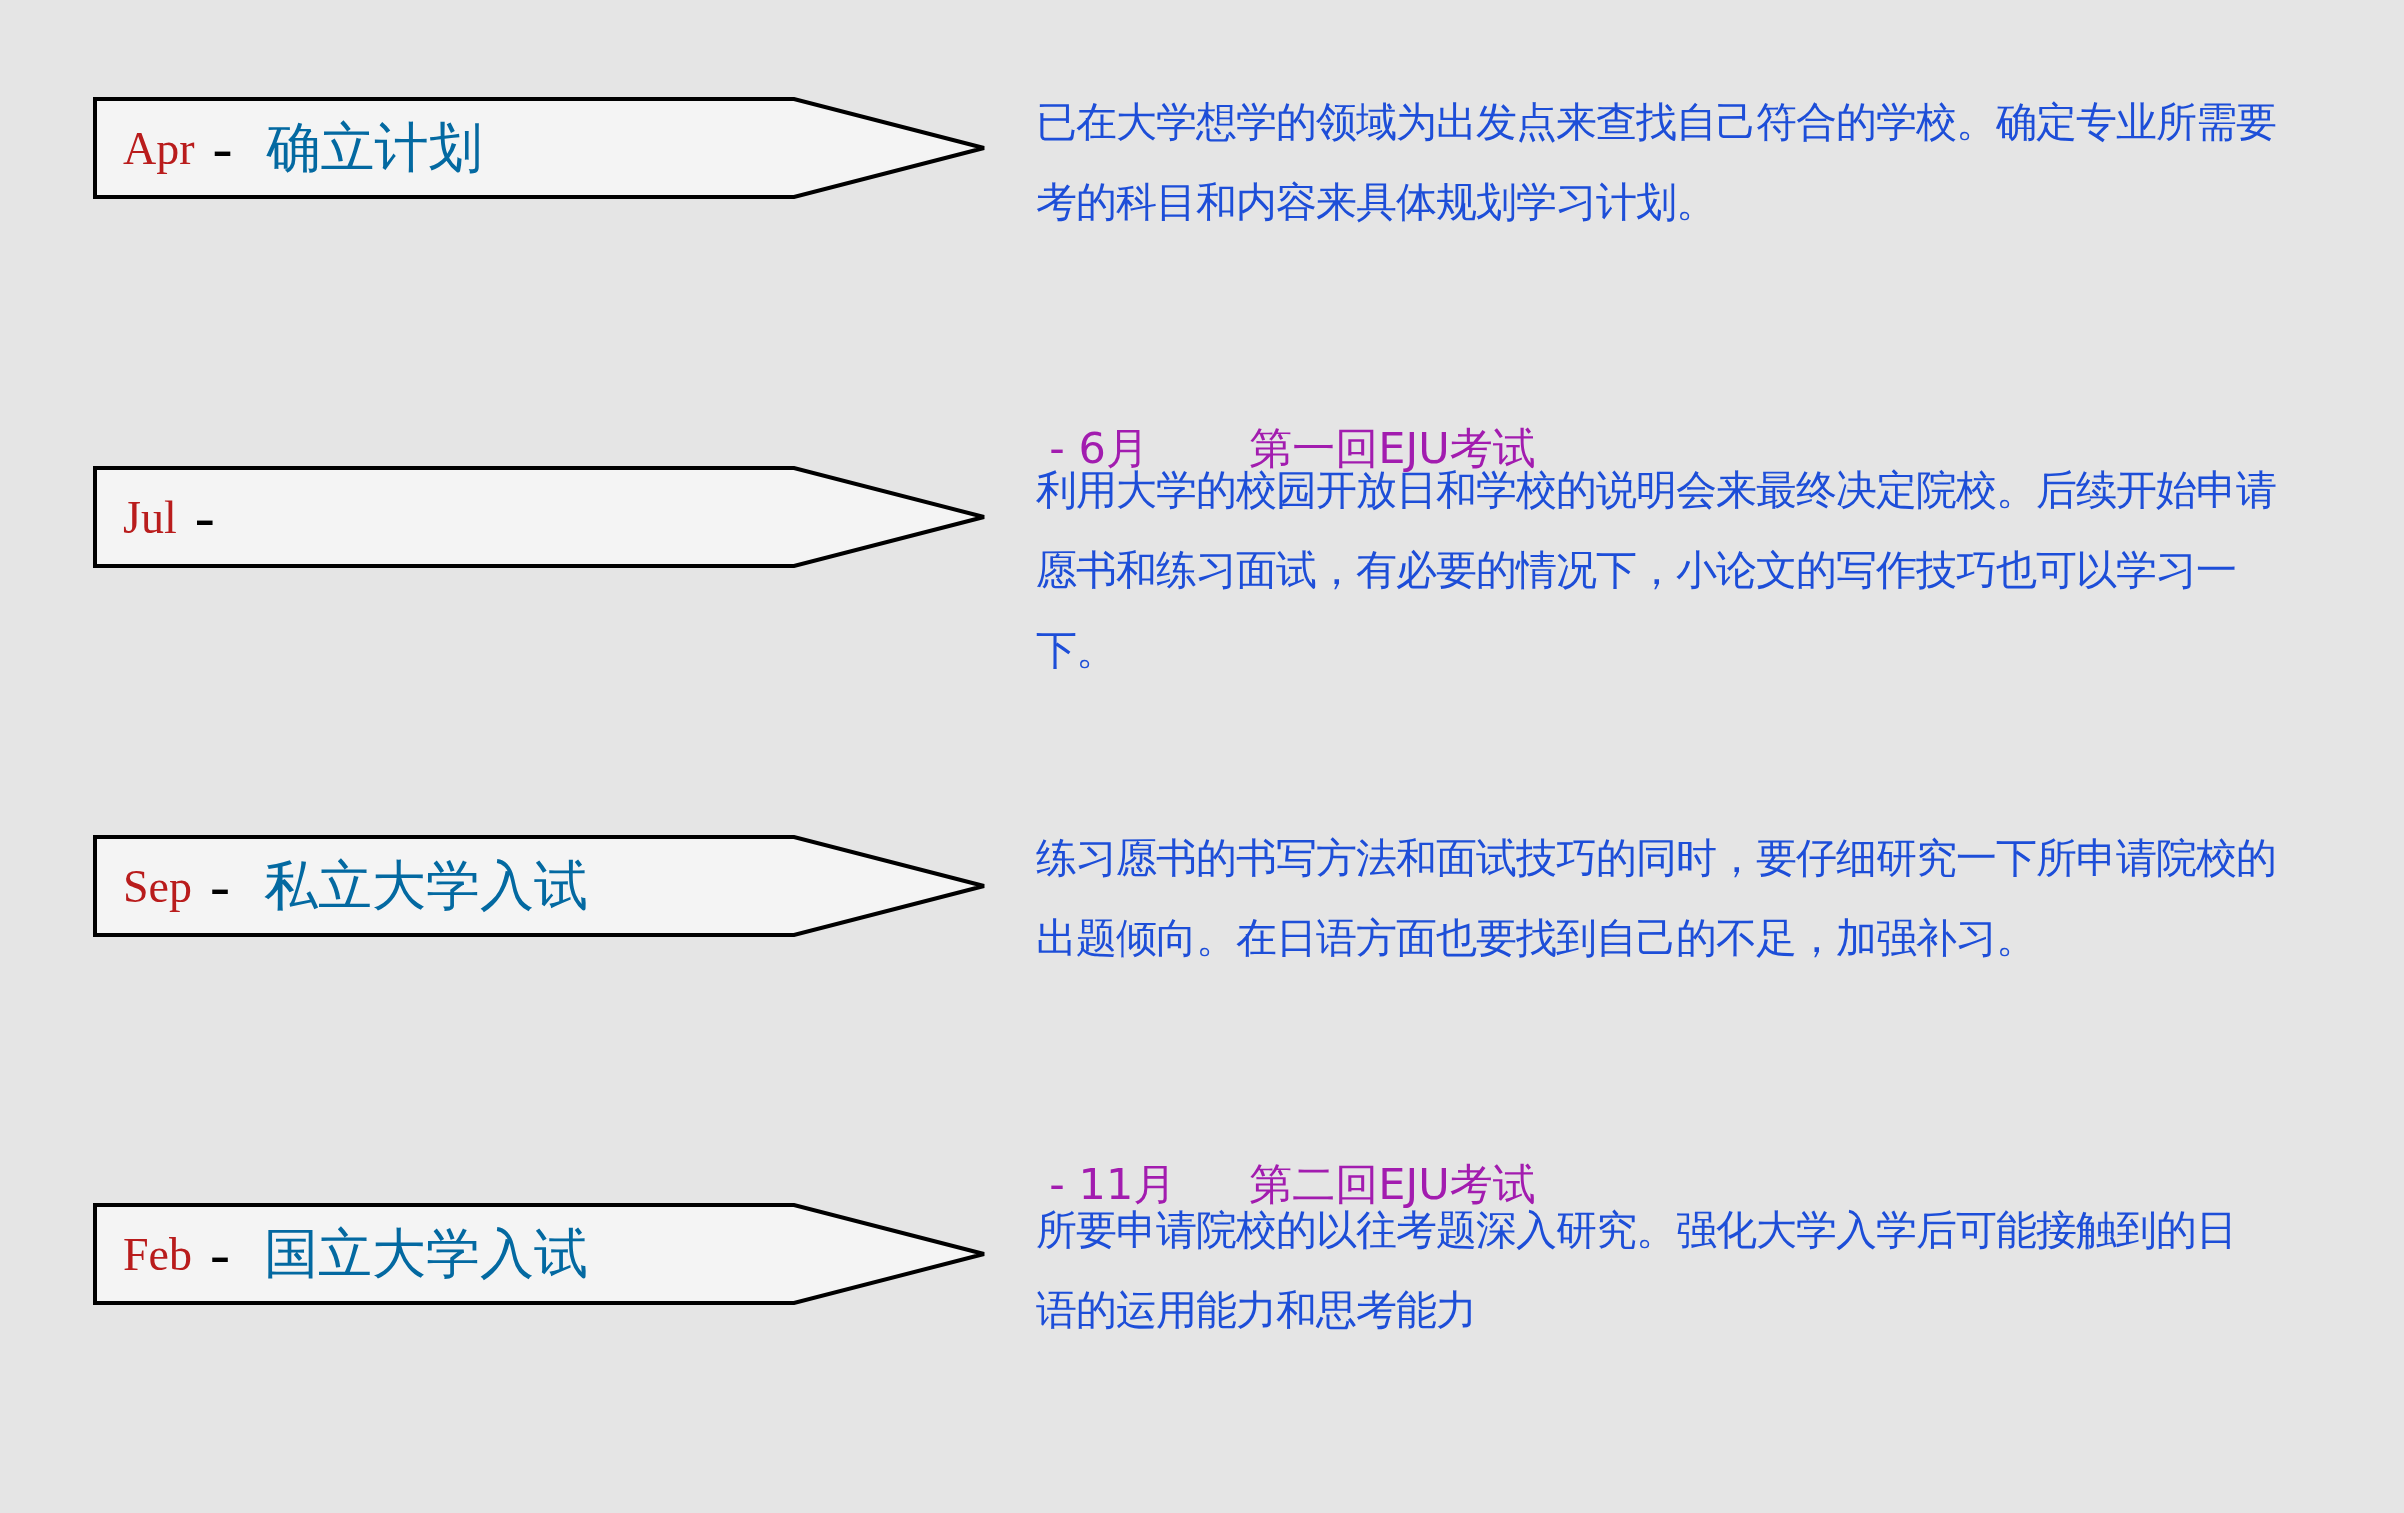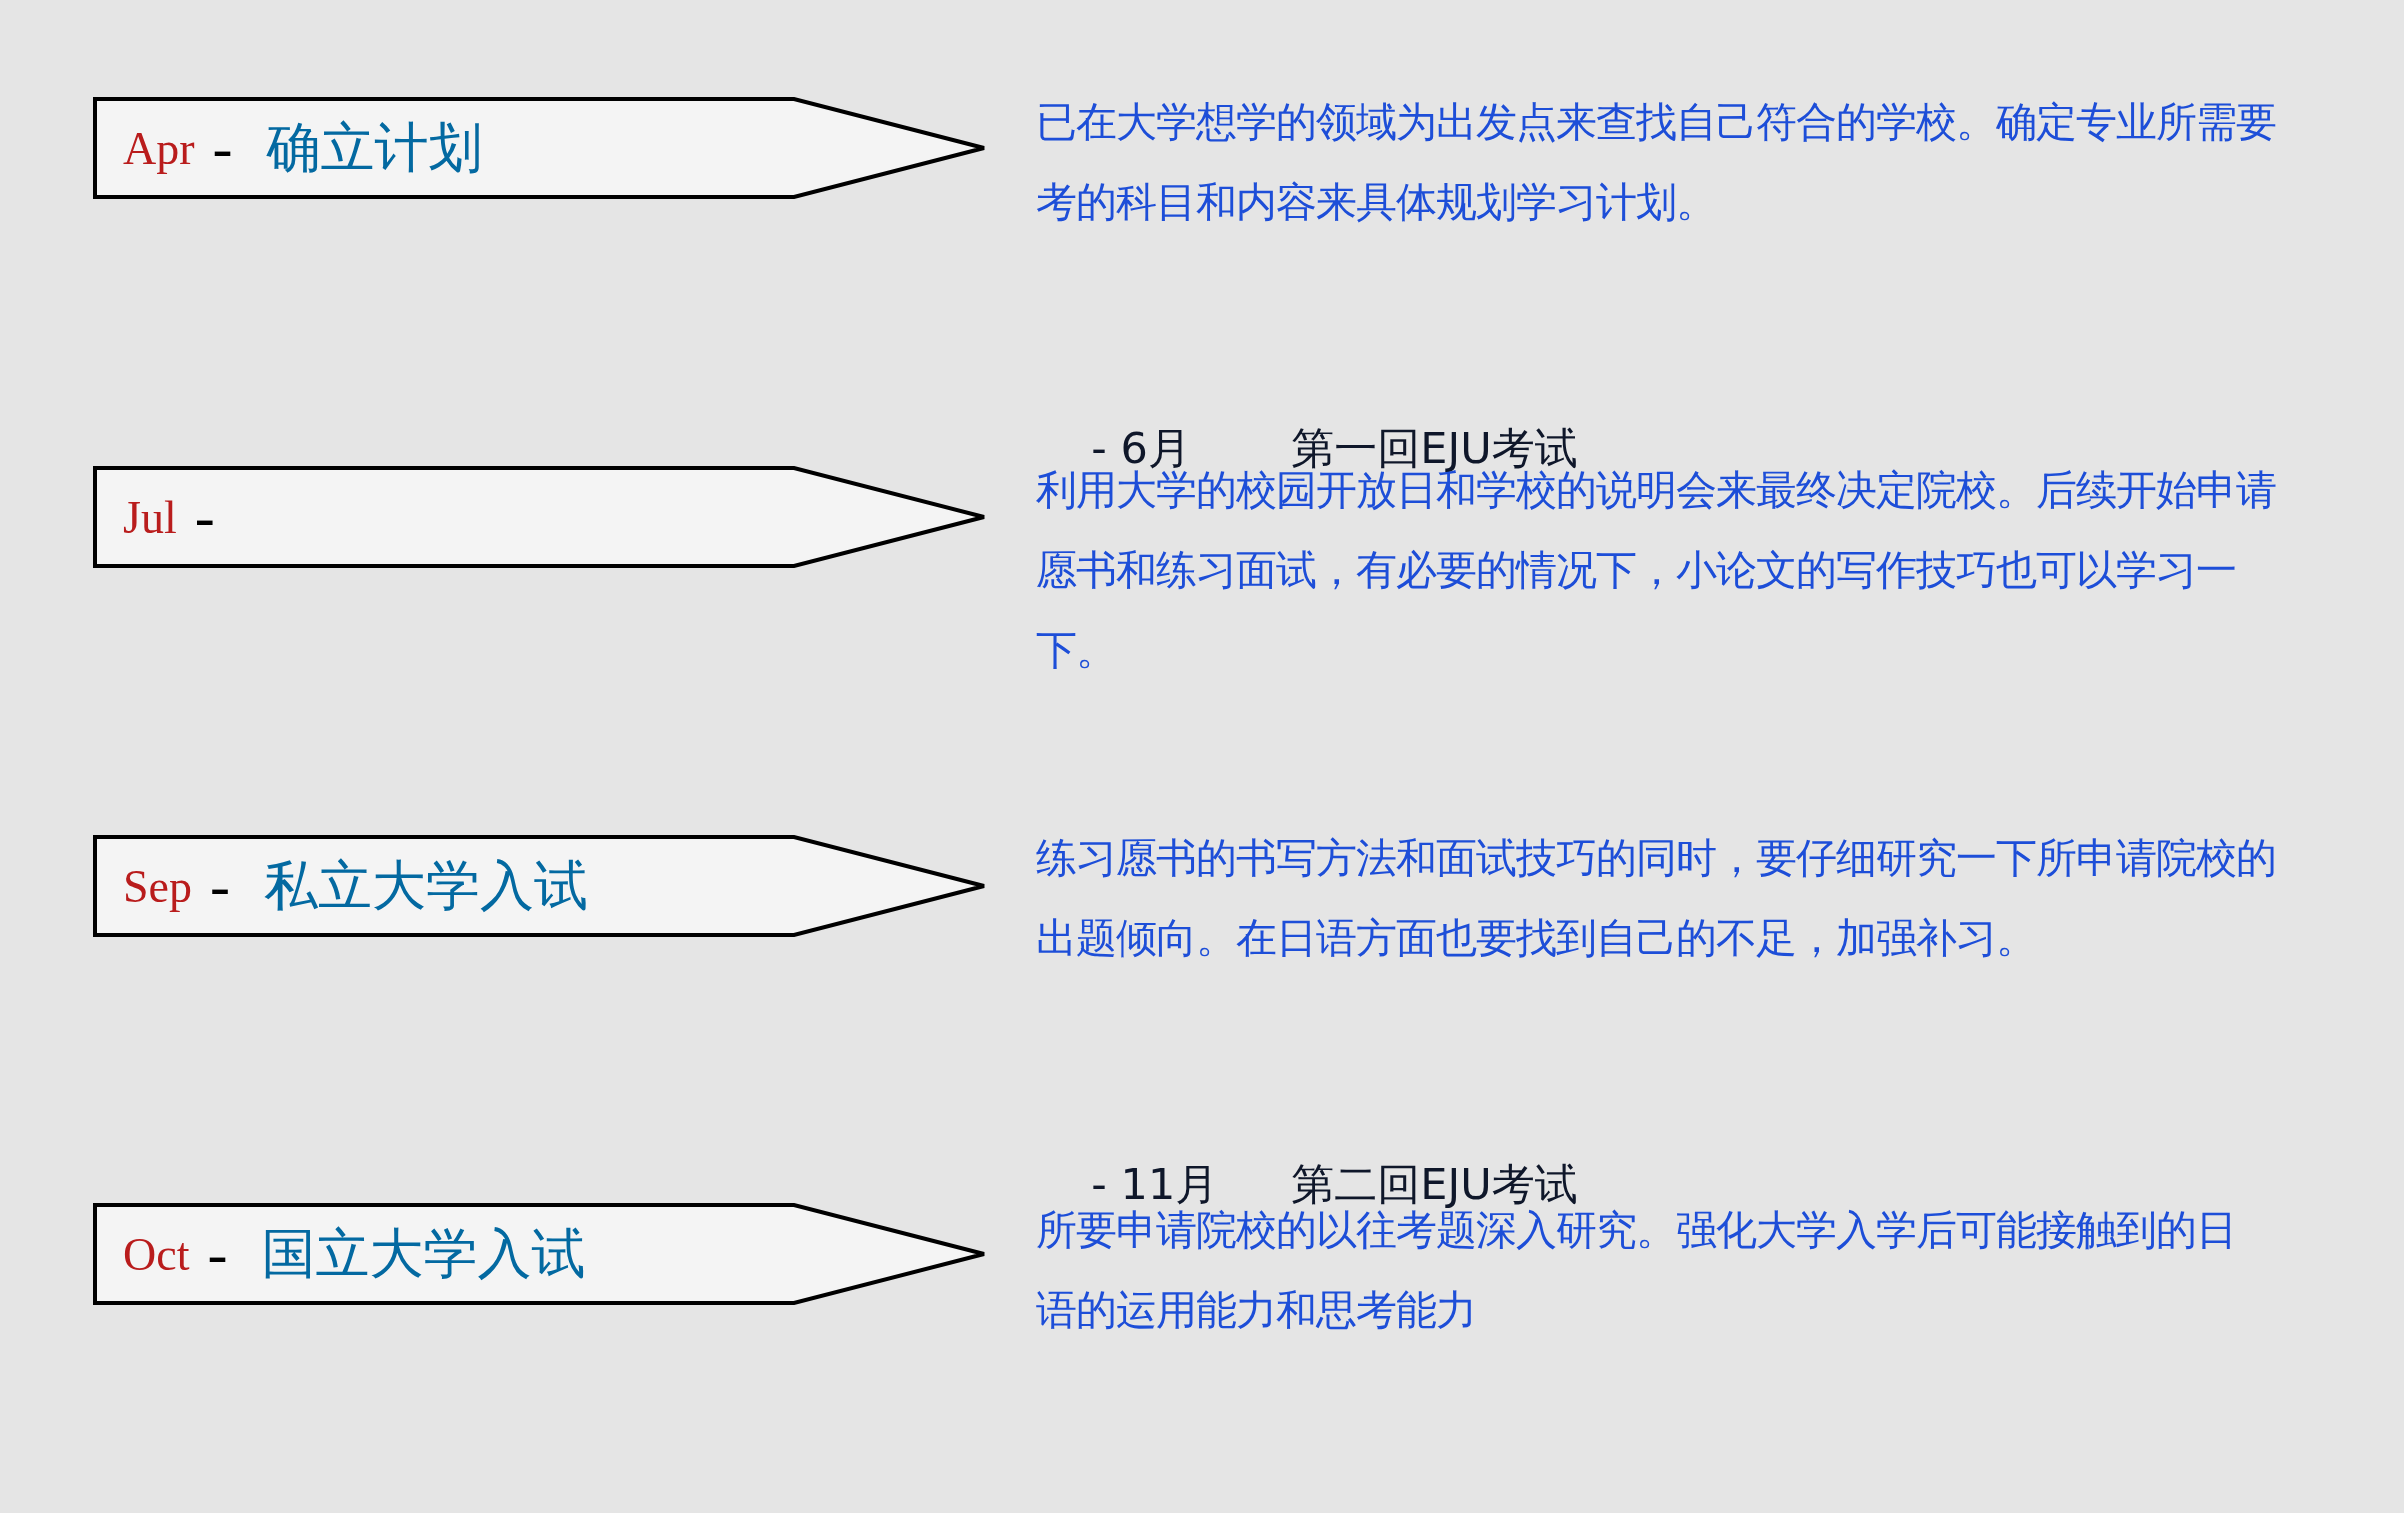--- a/index.html
+++ b/index.html
@@ -4,21 +4,21 @@
 <style>
   html,body{margin:0;padding:0;}
   body{width:2404px;height:1513px;background:#e5e5e5;position:relative;overflow:hidden;font-family:"DejaVu Sans",sans-serif;color:#222;}
   .arrow{position:absolute;left:93px;width:895px;height:104px;}
   .arrow svg{position:absolute;left:0;top:0;}
   .arrow .label{position:absolute;left:30px;top:0;height:104px;display:flex;align-items:center;white-space:pre;}
   .arrow .mon{font-family:"Liberation Serif",serif;font-size:46px;color:#b91c1c;}
   .arrow .dash{font-family:"Liberation Serif",serif;font-size:60px;color:#000;margin:0 34px 0 18px;}
   .arrow .title{font-family:"DejaVu Sans",sans-serif;font-size:54px;color:#0369a1;}
   .desc{position:absolute;left:1036px;width:1260px;font-size:41px;line-height:80px;color:#1d4ed8;letter-spacing:-1px;}
-  .exam{position:absolute;left:1064px;font-size:43px;color:#0f172a;white-space:pre;}
+  .exam{position:absolute;left:1022px;font-size:43px;color:#a21caf;white-space:pre;}
   .exam .date{display:inline-block;width:200px;}
 </style>
 </head>
 <body>
 
 <div class="arrow" style="top:96px;">
   <svg width="895" height="104">
       <polygon points="2,3 701,3 891,52 701,101 2,101" fill="#f4f4f4" stroke="#000" stroke-width="4"></polygon>
     </svg>
   <div class="label">
@@ -58,18 +58,18 @@
 
 <div class="exam" style="top:1106px;">
   <span class="date">- 11月</span><span>第二回EJU考试</span>
 </div>
 
 <div class="arrow" style="top:1202px;">
   <svg width="895" height="104">
       <polygon points="2,3 701,3 891,52 701,101 2,101" fill="#f4f4f4" stroke="#000" stroke-width="4"></polygon>
     </svg>
   <div class="label">
-    <span class="mon">Oct</span>
+    <span class="mon">Feb</span>
     <span class="dash">-</span>
     <span class="title">国立大学入试</span>
   </div>
 </div>
 <div class="desc" style="top:1190px;width:1200px;">所要申请院校的以往考题深入研究。强化大学入学后可能接触到的日语的运用能力和思考能力</div>
 
 </body></html>

